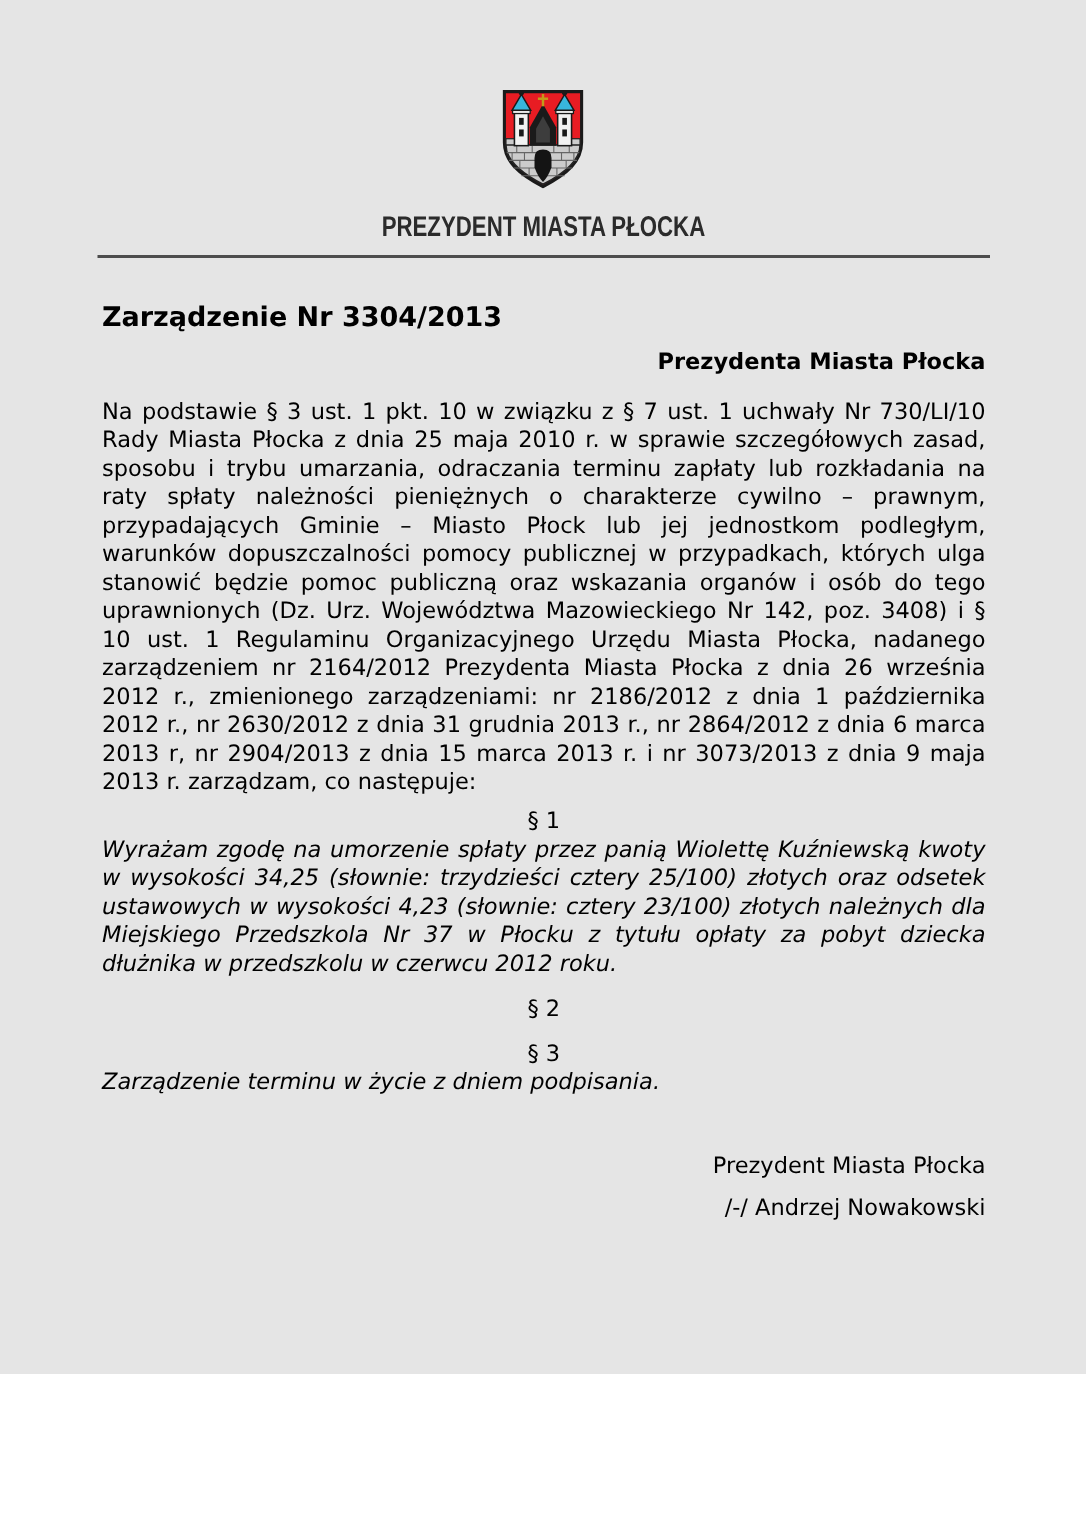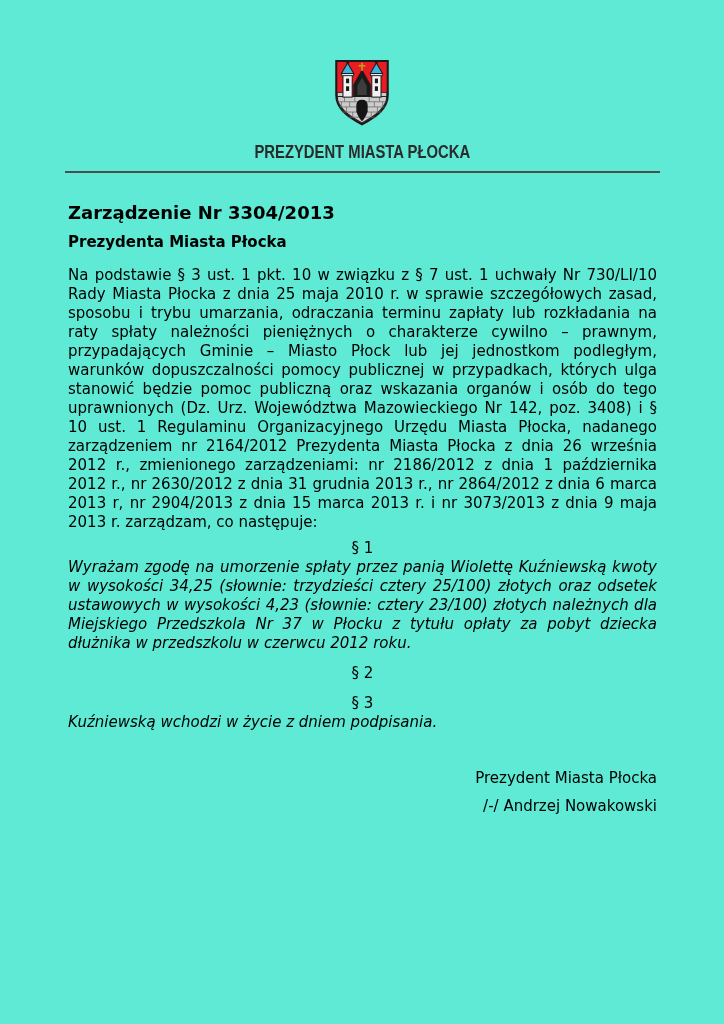--- a/index.html
+++ b/index.html
@@ -1,20 +1,20 @@
 <!DOCTYPE html>
 <html lang="pl"><head>
 <meta charset="utf-8">
 <style>
   html, body { margin: 0; padding: 0; background: #ffffff; }
   .page {
     position: relative;
     width: 724px;
-    height: 1024px;
-    background: #5eead4;
+    height: 916px;
+    background: #e5e5e5;
     font-family: "DejaVu Sans", sans-serif;
     font-size: 15px;
     line-height: 19px;
     color: #000000;
     overflow: hidden;
   }
   .content { padding: 0 67px 0 68px; }
 
   
   .crest-wrap { text-align: center; padding-top: 58px; }
@@ -31,21 +31,21 @@
     white-space: nowrap;
   }
   .rule {
     border: none;
     border-top: 2px solid #4d4d4d;
     margin: 8px 64px 0 65px;
   }
 
   
   .title-1 { margin-top: 29px; text-align: left; font-weight: bold; font-size: 18px; line-height: 22px; }
-  .title-2 { margin-top: 9px;  text-align: left; font-weight: bold; font-size: 15px; line-height: 19px; }
+  .title-2 { margin-top: 9px;  text-align: right; font-weight: bold; font-size: 15px; line-height: 19px; }
   .title-3 { margin-top: 8px;  text-align: center; font-weight: bold; font-size: 15px; line-height: 19px; }
 
   
   .subject {
     margin: 23px 0 0 0;
     text-align: justify;
     padding-left: 87px;
     text-indent: -87px;
   }
   .preamble { margin: 14px 0 0 0; text-align: justify; }
@@ -127,21 +127,21 @@
 
 
     <p class="preamble">Na podstawie § 3 ust. 1 pkt. 10 w związku z § 7 ust. 1 uchwały Nr 730/LI/10 Rady Miasta Płocka z dnia 25 maja 2010 r. w sprawie szczegółowych zasad, sposobu i trybu umarzania, odraczania terminu zapłaty lub rozkładania na raty spłaty należności pieniężnych o charakterze cywilno – prawnym, przypadających Gminie – Miasto Płock lub jej jednostkom podległym, warunków dopuszczalności pomocy publicznej w&nbsp;przypadkach, których ulga stanowić będzie pomoc publiczną oraz wskazania organów i osób do tego uprawnionych (Dz. Urz. Województwa Mazowieckiego Nr 142, poz. 3408) i § 10 ust. 1 Regulaminu Organizacyjnego Urzędu Miasta Płocka, nadanego zarządzeniem nr 2164/2012 Prezydenta Miasta Płocka z dnia 26 września 2012 r., zmienionego zarządzeniami: nr 2186/2012 z dnia 1 października 2012 r., nr&nbsp;2630/2012 z dnia 31 grudnia 2013 r., nr 2864/2012 z dnia 6 marca 2013 r, nr&nbsp;2904/2013 z dnia 15 marca 2013 r. i nr 3073/2013 z dnia 9 maja 2013 r. zarządzam, co następuje:</p>
 
     <p class="section-heading">§ 1</p>
     <p class="section-text">Wyrażam zgodę na umorzenie spłaty przez panią Wiolettę Kuźniewską kwoty w&nbsp;wysokości 34,25 (słownie: trzydzieści cztery 25/100) złotych oraz odsetek ustawowych w wysokości 4,23 (słownie: cztery 23/100) złotych należnych dla Miejskiego Przedszkola Nr 37 w Płocku z tytułu opłaty za pobyt dziecka dłużnika w&nbsp;przedszkolu w czerwcu 2012 roku.</p>
 
     <p class="section-heading gap">§ 2</p>
 
     <p class="section-heading gap">§ 3</p>
-    <p class="section-text">Kuźniewską wchodzi w życie z dniem podpisania.</p>
+    <p class="section-text">Zarządzenie terminu w życie z dniem podpisania.</p>
 
     <div class="signature">
       <p class="sig-line">Prezydent Miasta Płocka</p>
       <p class="sig-line">/-/ Andrzej Nowakowski</p>
     </div>
 
   </div>
 </div>
 
 </body></html>

